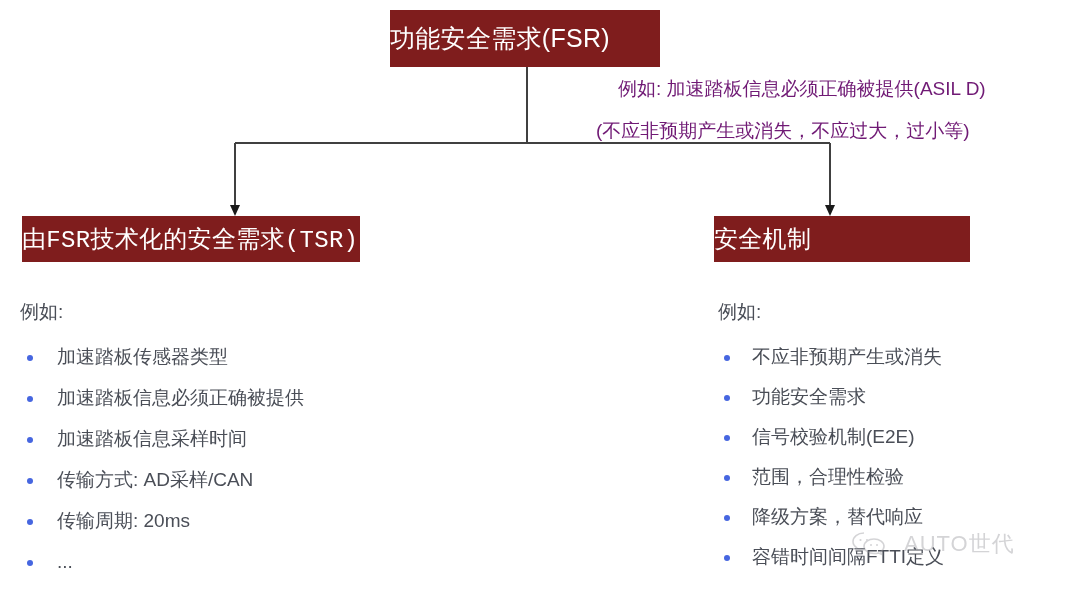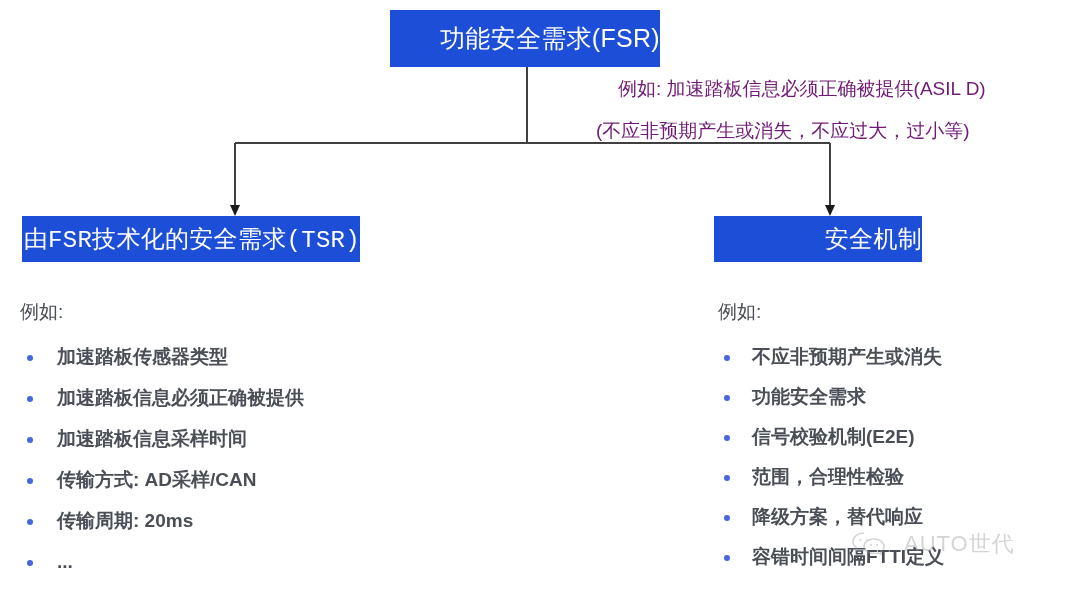--- a/index.html
+++ b/index.html
@@ -14,25 +14,25 @@
     overflow: hidden;
     position: relative;
   }
   #canvas {
     position: relative;
     width: 1080px;
     height: 594px;
   }
   .node-box {
     position: absolute;
-    background: #1d4ed8;
+    background: #7f1d1d;
     color: #ffffff;
     display: flex;
     align-items: center;
-    justify-content: flex-end;
+    justify-content: flex-start;
     box-sizing: border-box;
     letter-spacing: 0.3px;
   }
   #box-fsr {
     left: 390px;
     top: 10px;
     width: 270px;
     height: 57px;
     font-size: 25px;
   }
@@ -40,21 +40,21 @@
     left: 22px;
     top: 216px;
     width: 338px;
     height: 46px;
     font-size: 24px;
     font-family: Liberation Mono, monospace;
   }
   #box-mech {
     left: 714px;
     top: 216px;
-    width: 208px;
+    width: 256px;
     height: 46px;
     font-size: 24px;
   }
   #connectors {
     position: absolute;
     left: 0;
     top: 0;
     width: 1080px;
     height: 594px;
     pointer-events: none;
@@ -81,21 +81,20 @@
   #col-right { left: 718px; width: 350px; }
   .eg-label {
     font-size: 19px;
     color: #4a4e57;
     margin: 16px 0 22px 0;
   }
   ul.bullets {
     list-style: none;
     margin: 0;
     padding: 0;
-    font-weight: bold;
   }
   ul.bullets li {
     position: relative;
     padding-left: 37px;
     font-size: 19px;
     color: #4a4e57;
     line-height: 1.0;
     margin-bottom: 22px;
     white-space: nowrap;
   }

